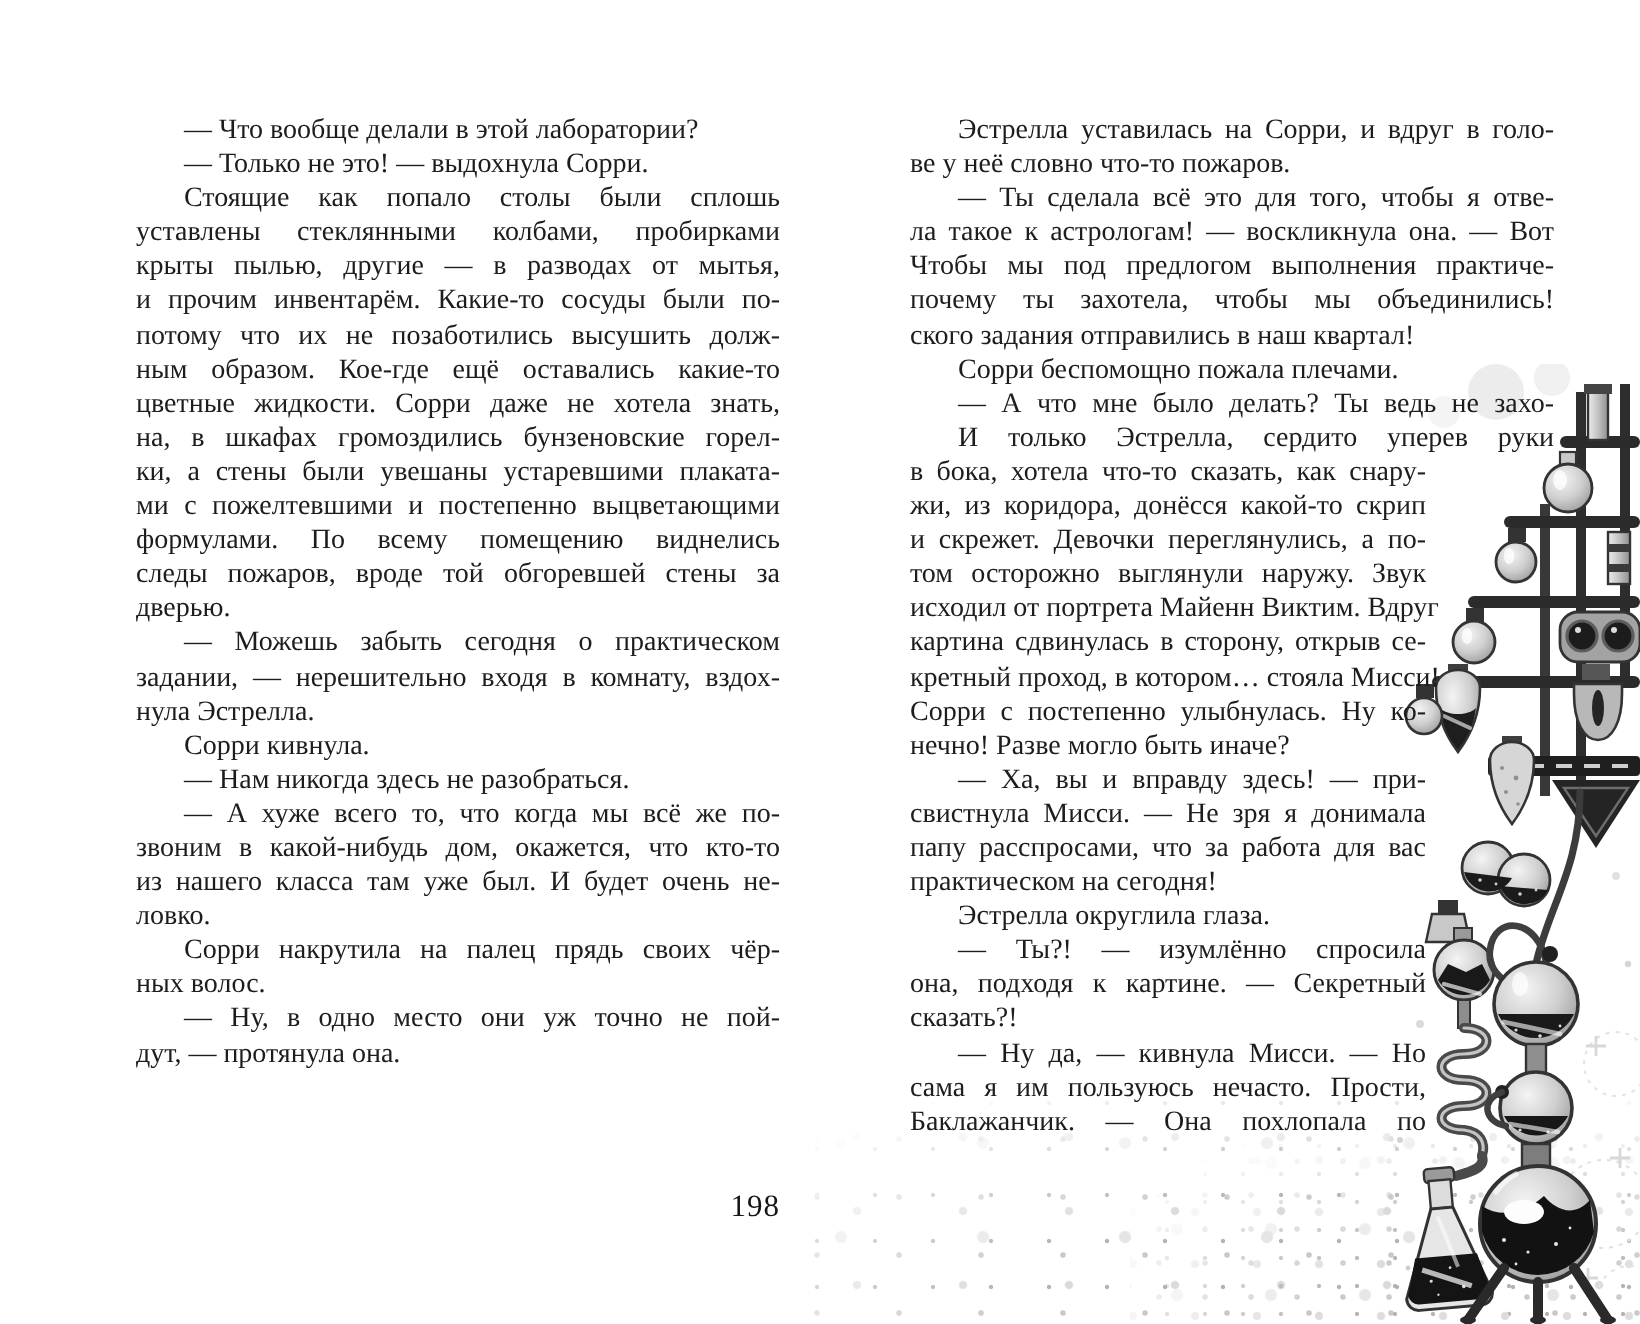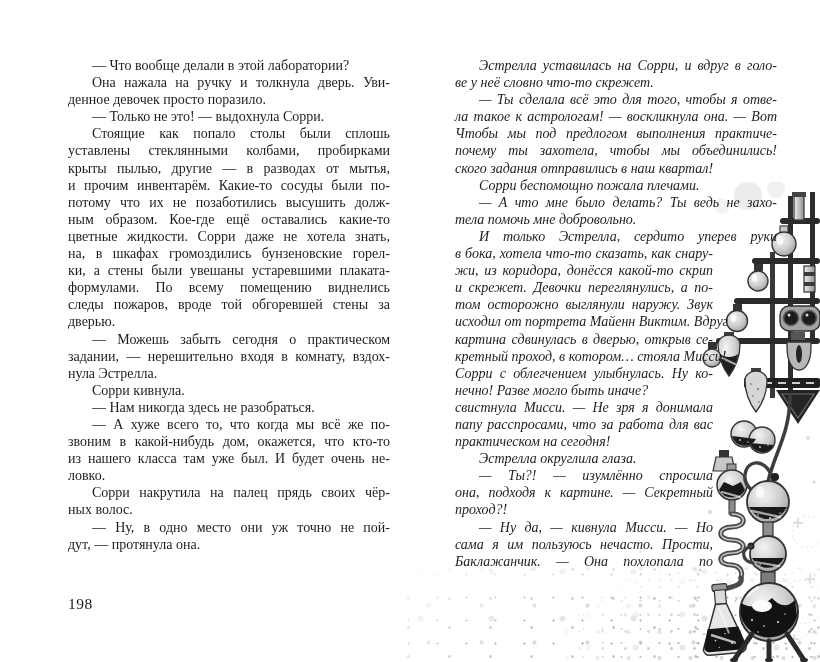--- a/index.html
+++ b/index.html
@@ -3,33 +3,33 @@
 <meta charset="utf-8">
 <style>
   html,body{margin:0;padding:0;}
   body{
     width:820px;height:662px;position:relative;overflow:hidden;
     background:#ffffff;color:#1d1d1d;
     font-family:"Liberation Serif","DejaVu Serif",serif;
   }
   .col{position:absolute;top:57px;font-size:14px;line-height:17.1px;z-index:3;}
   #col-left{left:68px;width:322px;}
-  #col-right{left:455px;width:322px;font-style:italic;}
+  #col-right{left:455px;width:322px;}
   .para{margin:0;padding:0;}
   .line{
     box-sizing:border-box;height:17.1px;white-space:nowrap;overflow:visible;
     text-align:justify;text-align-last:justify;
   }
   .line.first{padding-left:24px;}
   .line.end{text-align:left;text-align-last:left;}
   .wrapped{width:258px;}
   .wrapped .para:first-child .line.first{width:322px;}
   #pageno{
     position:absolute;left:68px;width:322px;top:595px;z-index:3;
-    text-align:left;font-size:15.5px;letter-spacing:.5px;color:#161616;
+    text-align:right;font-size:15.5px;letter-spacing:.5px;color:#161616;
   }
   #illus{position:absolute;left:690px;top:182px;width:130px;height:480px;z-index:2;}
   .splat{
     position:absolute;z-index:1;
     background-image:
       radial-gradient(circle, #c6c6c6 1.1px, rgba(0,0,0,0) 1.7px),
       radial-gradient(circle, #d9d9d9 1.7px, rgba(0,0,0,0) 2.4px),
       radial-gradient(circle, #aeaeae 0.8px, rgba(0,0,0,0) 1.3px),
       radial-gradient(circle, #e4e4e4 2.6px, rgba(0,0,0,0) 3.4px);
     background-size:41px 29px,53px 37px,29px 23px,71px 47px;
@@ -48,36 +48,33 @@
   }
 </style>
 </head>
 <body>
 
 <div class="col" id="col-left">
     <div class="para">
       <div class="line first end">— Что вообще делали в этой лаборатории?</div>
     </div>
     <div class="para">
-      <div class="line first">Она нажала на ручку и толкнула дверь. Уви-</div>
-      <div class="line end">денное девочек просто поразило.</div>
-    </div>
-    <div class="para">
       <div class="line first end">— Только не это! — выдохнула Сорри.</div>
     </div>
     <div class="para">
       <div class="line first">Стоящие как попало столы были сплошь</div>
       <div class="line">уставлены стеклянными колбами, пробирками</div>
       <div class="line">крыты пылью, другие — в разводах от мытья,</div>
       <div class="line">и прочим инвентарём. Какие-то сосуды были по-</div>
       <div class="line">потому что их не позаботились высушить долж-</div>
       <div class="line">ным образом. Кое-где ещё оставались какие-то</div>
       <div class="line">цветные жидкости. Сорри даже не хотела знать,</div>
       <div class="line">на, в шкафах громоздились бунзеновские горел-</div>
       <div class="line">ки, а стены были увешаны устаревшими плаката-</div>
+      <div class="line">ми с пожелтевшими и постепенно выцветающими</div>
       <div class="line">формулами. По всему помещению виднелись</div>
       <div class="line">следы пожаров, вроде той обгоревшей стены за</div>
       <div class="line end">дверью.</div>
     </div>
     <div class="para">
       <div class="line first">— Можешь забыть сегодня о практическом</div>
       <div class="line">задании, — нерешительно входя в комнату, вздох-</div>
       <div class="line end">нула Эстрелла.</div>
     </div>
     <div class="para">
@@ -99,62 +96,62 @@
     <div class="para">
       <div class="line first">— Ну, в одно место они уж точно не пой-</div>
       <div class="line end">дут, — протянула она.</div>
     </div>
   </div>
 
 <div class="col" id="col-right">
   <div class="full">
       <div class="para">
         <div class="line first">Эстрелла уставилась на Сорри, и вдруг в голо-</div>
-        <div class="line end">ве у неё словно что-то скрежет.</div>
+        <div class="line end">ве у неё словно что-то пожаров.</div>
       </div>
       <div class="para">
         <div class="line first">— Ты сделала всё это для того, чтобы я отве-</div>
         <div class="line">ла такое к астрологам! — воскликнула она. — Вот</div>
         <div class="line">Чтобы мы под предлогом выполнения практиче-</div>
         <div class="line">почему ты захотела, чтобы мы объединились!</div>
         <div class="line end">ского задания отправились в наш квартал!</div>
       </div>
       <div class="para">
         <div class="line first end">Сорри беспомощно пожала плечами.</div>
       </div>
       <div class="para">
         <div class="line first">— А что мне было делать? Ты ведь не захо-</div>
-        <div class="line end">тела помочь мне добровольно.</div>
       </div>
     </div>
   <div class="wrapped">
       <div class="para">
         <div class="line first">И только Эстрелла, сердито уперев руки</div>
         <div class="line">в бока, хотела что-то сказать, как снару-</div>
         <div class="line">жи, из коридора, донёсся какой-то скрип</div>
         <div class="line">и скрежет. Девочки переглянулись, а по-</div>
         <div class="line">том осторожно выглянули наружу. Звук</div>
         <div class="line">исходил от портрета Майенн Виктим. Вдруг</div>
-        <div class="line">картина сдвинулась в дверью, открыв се-</div>
+        <div class="line">картина сдвинулась в сторону, открыв се-</div>
         <div class="line">кретный проход, в котором… стояла Мисси!</div>
-        <div class="line">Сорри с облегчением улыбнулась. Ну ко-</div>
+        <div class="line">Сорри с постепенно улыбнулась. Ну ко-</div>
         <div class="line end">нечно! Разве могло быть иначе?</div>
       </div>
       <div class="para">
+        <div class="line first">— Ха, вы и вправду здесь! — при-</div>
         <div class="line">свистнула Мисси. — Не зря я донимала</div>
         <div class="line">папу расспросами, что за работа для вас</div>
         <div class="line end">практическом на сегодня!</div>
       </div>
       <div class="para">
         <div class="line first end">Эстрелла округлила глаза.</div>
       </div>
       <div class="para">
         <div class="line first">— Ты?! — изумлённо спросила</div>
         <div class="line">она, подходя к картине. — Секретный</div>
-        <div class="line end">проход?!</div>
+        <div class="line end">сказать?!</div>
       </div>
       <div class="para">
         <div class="line first">— Ну да, — кивнула Мисси. — Но</div>
         <div class="line">сама я им пользуюсь нечасто. Прости,</div>
         <div class="line">Баклажанчик. — Она похлопала по</div>
       </div>
     </div>
 </div>
 
 <div id="pageno">198</div>

